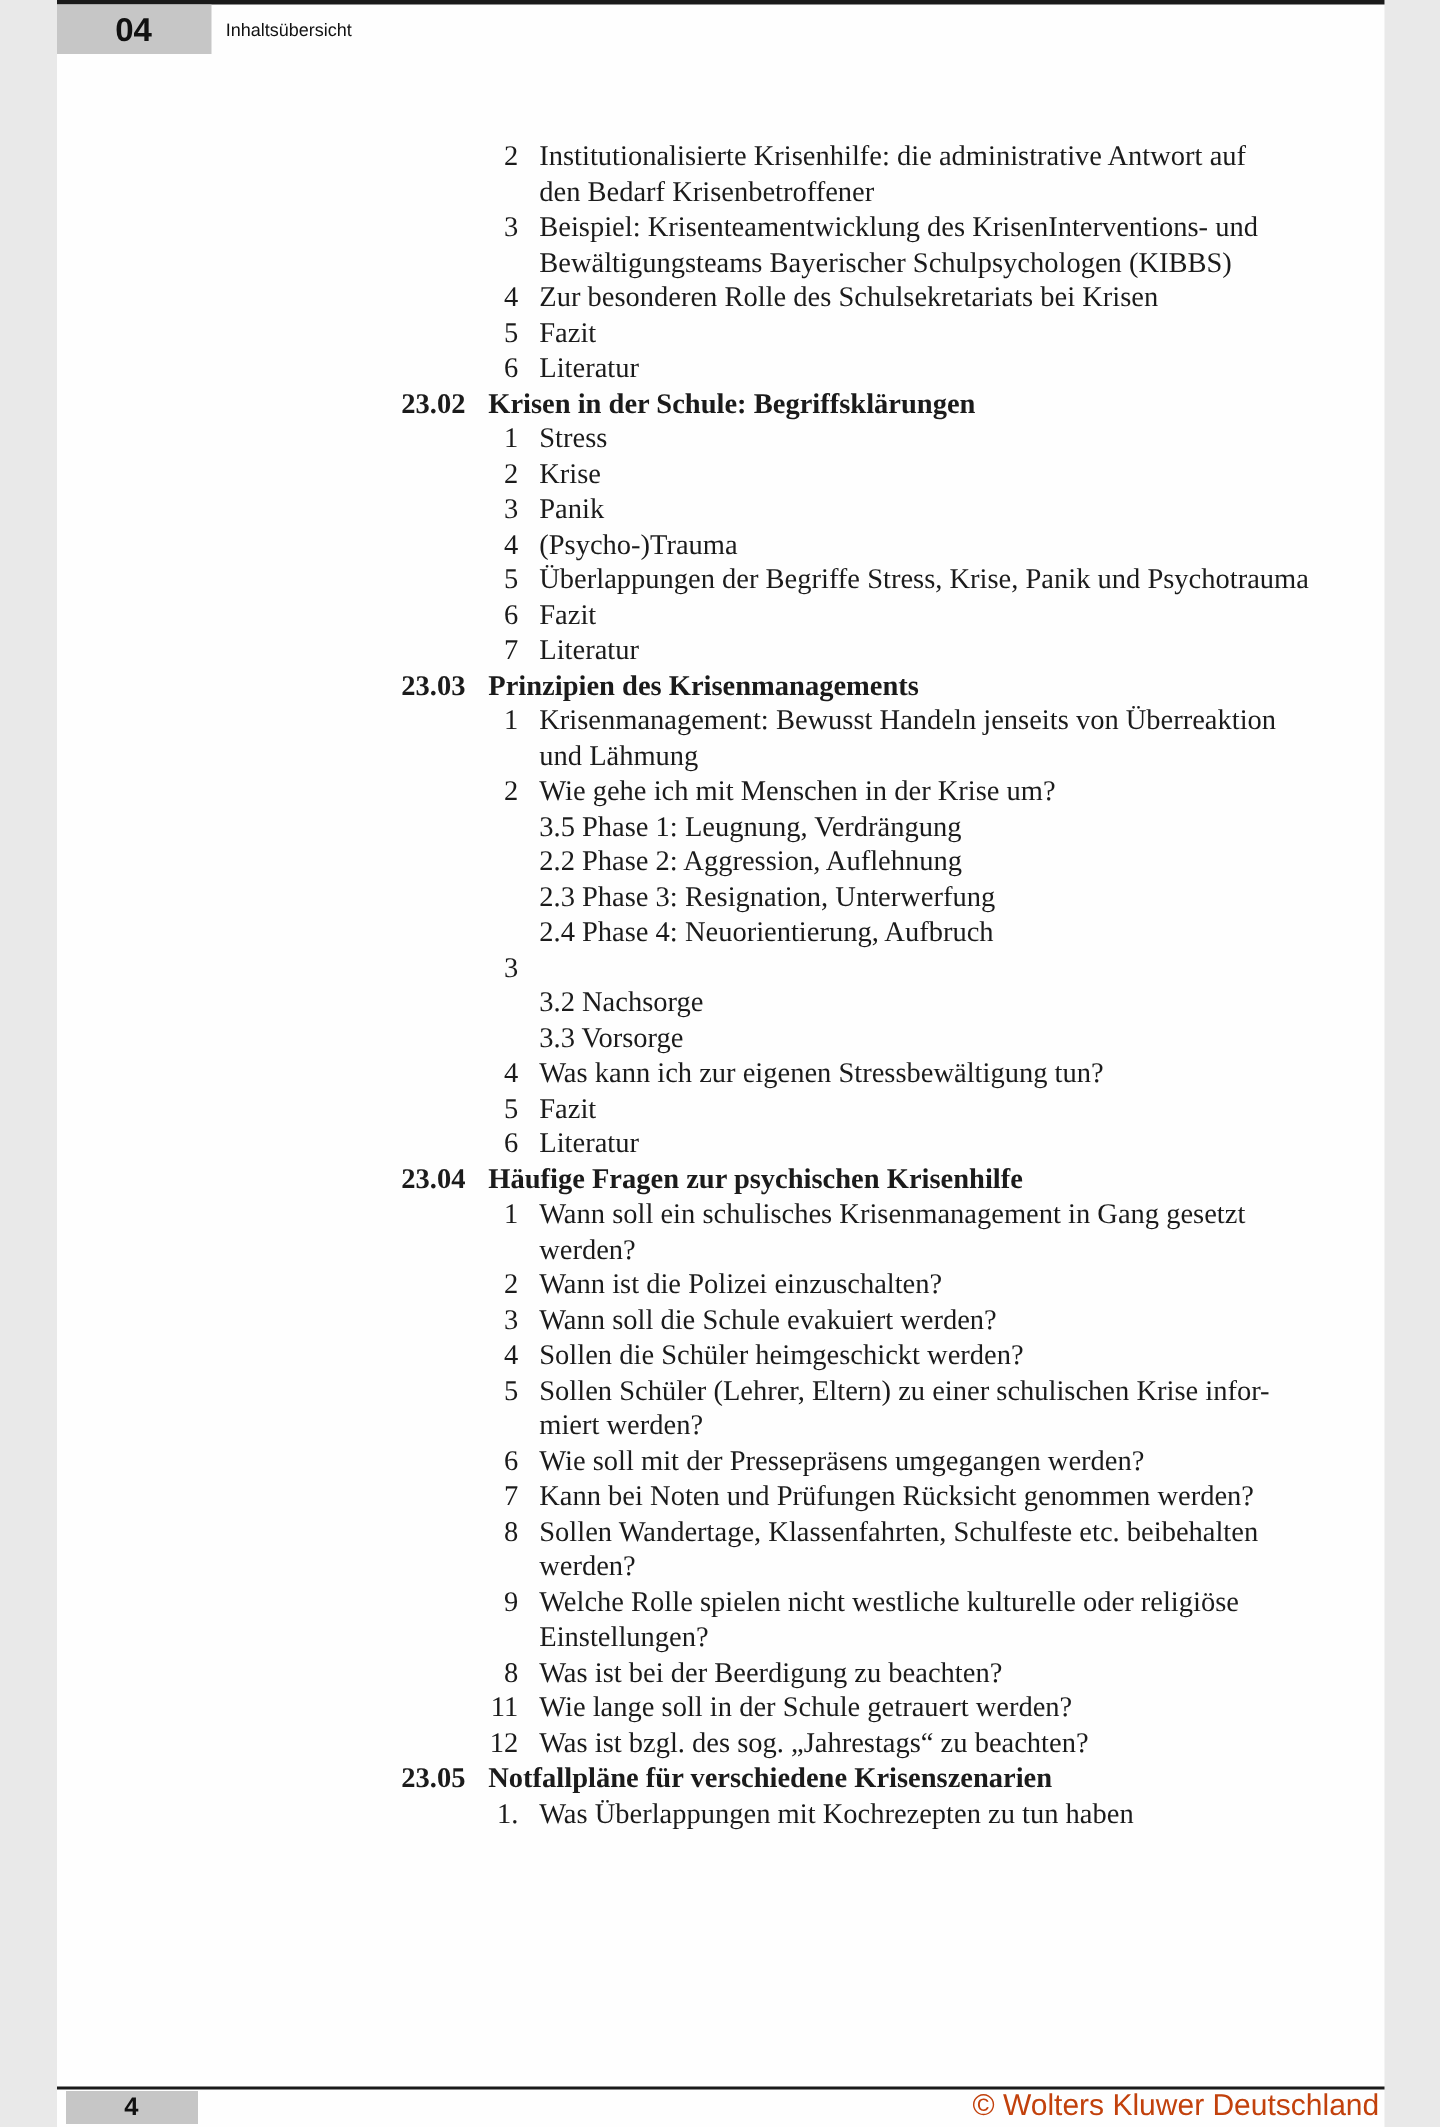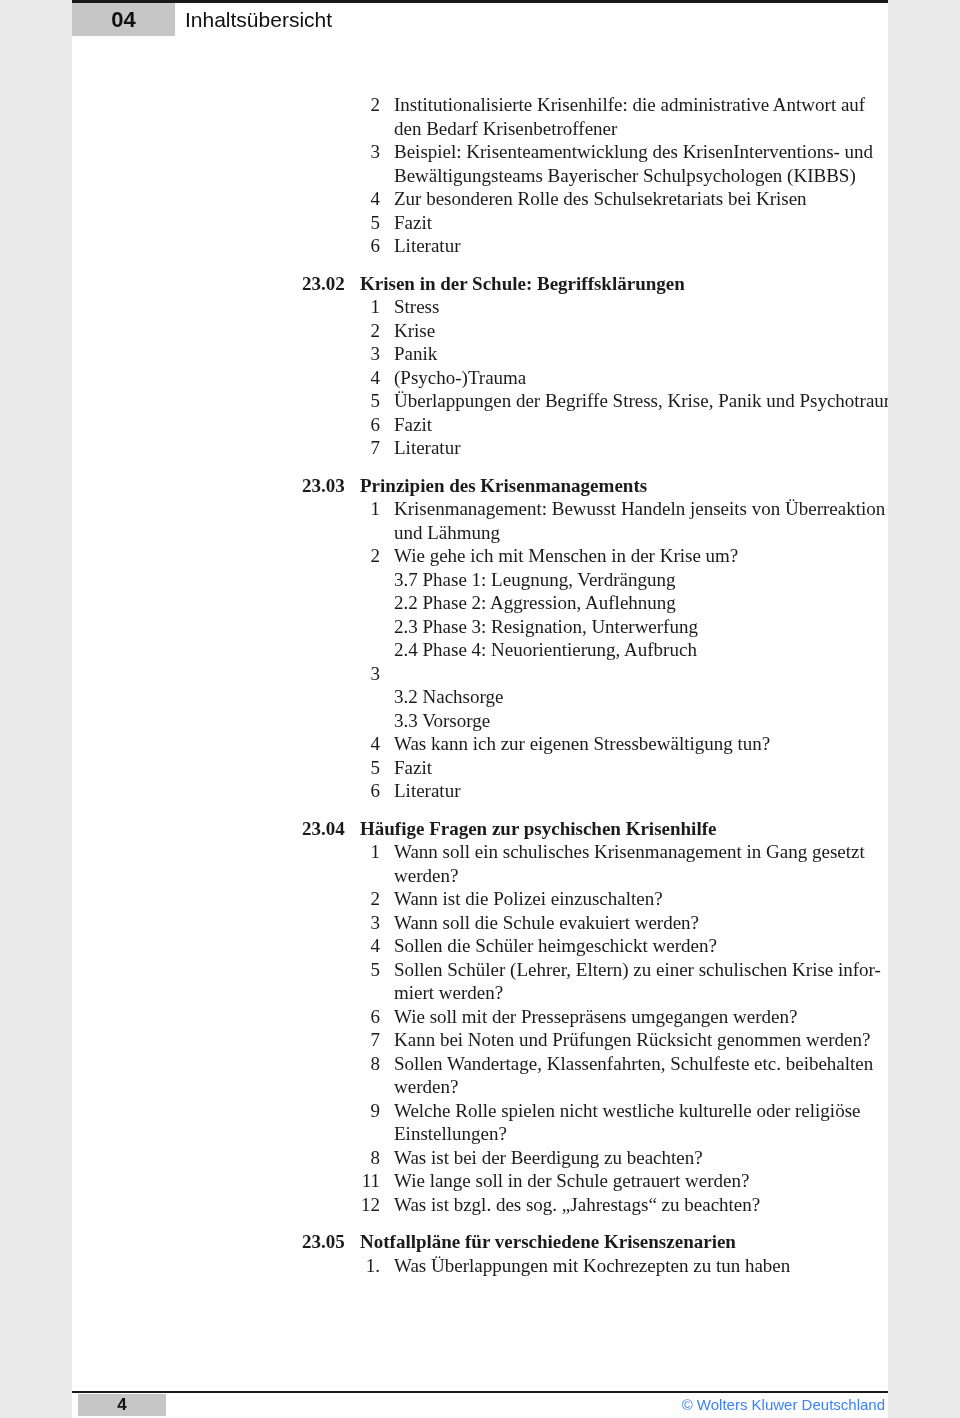--- a/index.html
+++ b/index.html
@@ -1,55 +1,55 @@
 <!DOCTYPE html>
 <html><head>
 <meta charset="utf-8">
 <style>
   html,body { margin:0; padding:0; background:#e9e9e9; }
   .page {
-    position:relative; width:816px; height:1418px; margin:0 auto;
+    position:relative; width:885px; height:1418px; margin:0 auto;
     background:#fefefe; color:#1b1b1b; overflow:hidden;
     font-family:"Liberation Serif", serif;
   }
   
   .top-rule { position:absolute; top:0; left:0; width:960px; height:3px; background:#1a1a1a; }
   .chapter-box {
     position:absolute; top:3px; left:0; width:103px; height:33px; background:#c6c6c6;
     display:flex; align-items:center; justify-content:center;
     font-family:"Liberation Sans", sans-serif; font-weight:bold; font-size:22px; color:#111;
   }
   .header-title {
     position:absolute; top:3px; left:113px; height:33px;
     display:flex; align-items:center;
-    font-family:"Liberation Sans", sans-serif; font-size:21px; color:#111;
+    font-family:"Liberation Sans", sans-serif; font-size:12px; color:#111;
   }
   
   .toc {
     position:absolute; top:93px; left:230px; width:688px;
     font-size:19px; line-height:23.5px;
   }
-  .toc-section { margin-top:14px; }
+  .toc-section { }
   .toc-section:first-child { margin-top:0; }
   .section-header { display:grid; grid-template-columns:58px 1fr; font-weight:bold; }
   .section-number { white-space:nowrap; }
   .toc-item { display:grid; grid-template-columns:78px 14px 1fr; }
   .item-number { grid-column:1; text-align:right; }
   .item-text { grid-column:3; white-space:pre-wrap; }
   
   .footer-rule { position:absolute; top:1391px; left:0; width:960px; height:2px; background:#1a1a1a; }
   .page-num-box {
     position:absolute; top:1394px; left:6px; width:88px; height:22px; background:#c6c6c6;
     display:flex; align-items:center; justify-content:center;
     font-family:"Liberation Sans", sans-serif; font-weight:bold; font-size:17px; color:#111;
   }
   .copyright {
     position:absolute; top:1392px; right:3px; height:24px;
     display:flex; align-items:center;
-    font-family:"Liberation Sans", sans-serif; font-size:15px; color:#3b82f6;
+    font-family:"Liberation Sans", sans-serif; font-size:20px; color:#c2410c;
   }
 </style>
 </head>
 <body>
 
 <div class="page">
   <div class="top-rule"></div>
   <div class="chapter-box">
     <span>04</span>
   </div>
@@ -143,21 +143,21 @@
 und Lähmung</span>
   </div>
 
   <div class="toc-item">
     <span class="item-number">2</span>
     <span class="item-text">Wie gehe ich mit Menschen in der Krise um?</span>
   </div>
 
   <div class="toc-item">
     <span class="item-number"></span>
-    <span class="item-text">3.7 Phase 1: Leugnung, Verdrängung</span>
+    <span class="item-text">3.5 Phase 1: Leugnung, Verdrängung</span>
   </div>
 
   <div class="toc-item">
     <span class="item-number"></span>
     <span class="item-text">2.2 Phase 2: Aggression, Auflehnung</span>
   </div>
 
   <div class="toc-item">
     <span class="item-number"></span>
     <span class="item-text">2.3 Phase 3: Resignation, Unterwerfung</span>

